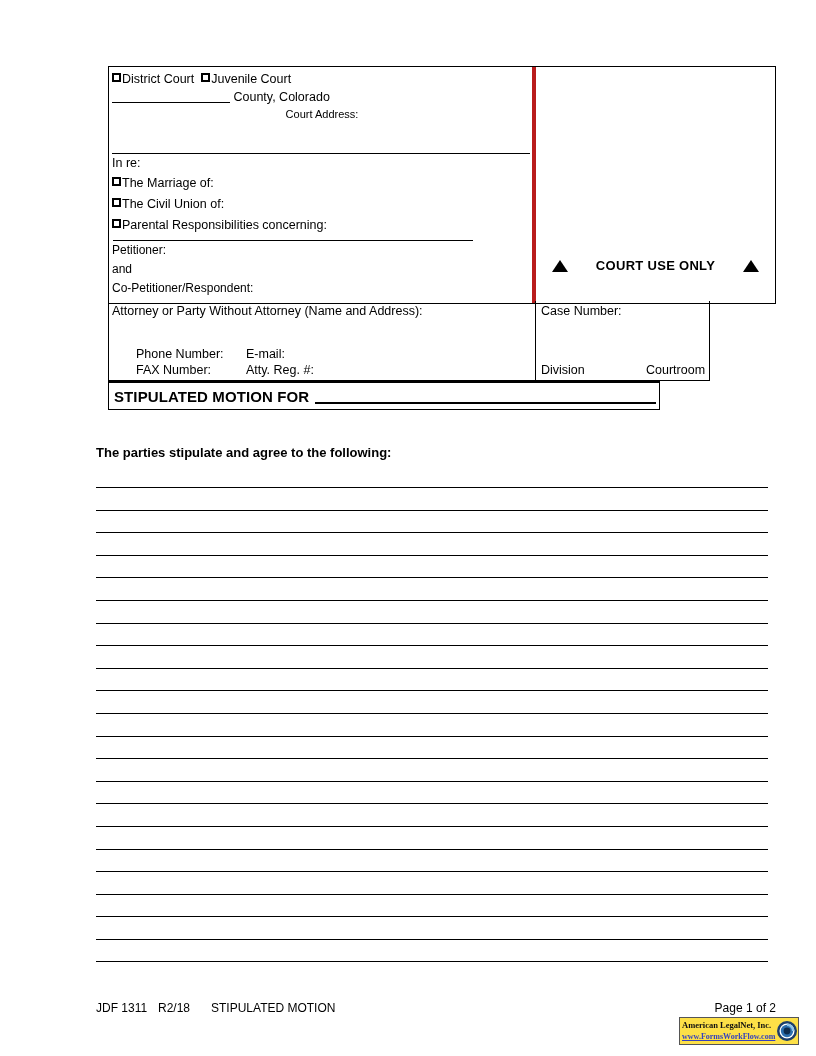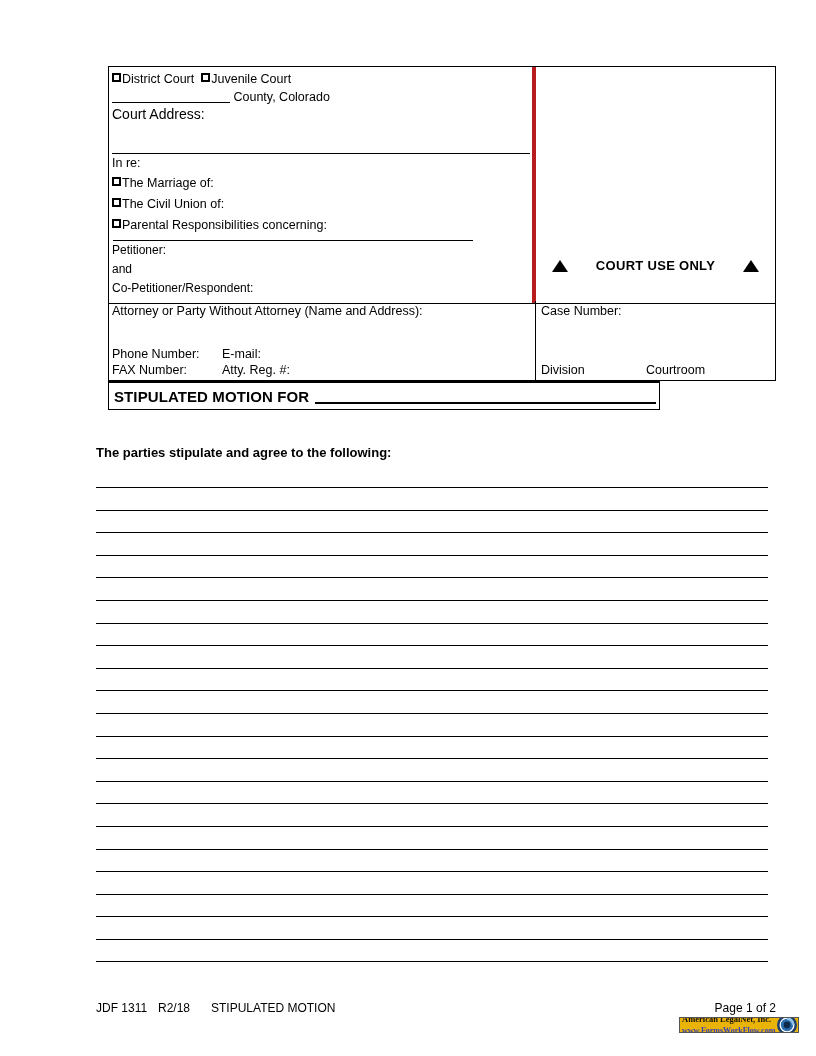--- a/index.html
+++ b/index.html
@@ -66,22 +66,23 @@
   .blankline {
     display: inline-block;
     border-bottom: 1px solid #000;
     height: 12px;
     vertical-align: -2px;
   }
   .cw-118 { width: 118px; }
 
   .addr-row {
     padding: 0 0 0 3px;
-    font-size: 14px;
+    font-size: 11px;
     line-height: 16px;
+    text-align: center;
   }
   .addr-space { height: 31px; }
 
   .divider-full {
     height: 0;
     border-top: 1px solid #000;
     margin: 0 2px 0 3px;
   }
 
   .inre-row {
@@ -129,21 +130,21 @@
     border-left: 8px solid transparent;
     border-right: 8px solid transparent;
     border-bottom: 12px solid #000;
   }
 
   
   .attorney {
     position: absolute;
     left: 108px;
     top: 301px;
-    width: 668px;
+    width: 602px;
     height: 80px;
     border: 1px solid #000;
     border-top: none;
     box-sizing: border-box;
     display: flex;
   }
   .att-left {
     width: 427px;
     box-sizing: border-box;
     border-right: 1px solid #000;
@@ -160,21 +161,21 @@
   .att-contact {
     position: absolute;
     bottom: 2px;
     left: 3px;
     width: 100%;
   }
   .att-line {
     display: flex;
     line-height: 16px;
   }
-  .att-line .c1 { width: 110px; }
+  .att-line .c1 { width: 110px; margin-left: 24px; }
   .case-num { padding: 3px 0 0 5px; }
   .div-court {
     position: absolute;
     bottom: 2px;
     left: 5px;
     display: flex;
     line-height: 16px;
   }
   .div-court .c1 { width: 105px; }
 
@@ -239,23 +240,23 @@
   .footer .f1 { width: 62px; }
   .footer .f2 { width: 53px; }
   .footer .f4 { margin-left: auto; }
 
   
   .stamp {
     position: absolute;
     left: 679px;
     top: 1017px;
     width: 120px;
-    height: 16px;
+    height: 28px;
     border: 1px solid #555;
-    background: #eab308;
+    background: #fde047;
     box-sizing: border-box;
     display: flex;
     align-items: center;
     padding: 1px 2px;
     overflow: hidden;
   }
   .stamp-text { flex: 1; }
   .stamp-l1 {
     font-family: "Liberation Serif", serif;
     font-size: 8.5px;

